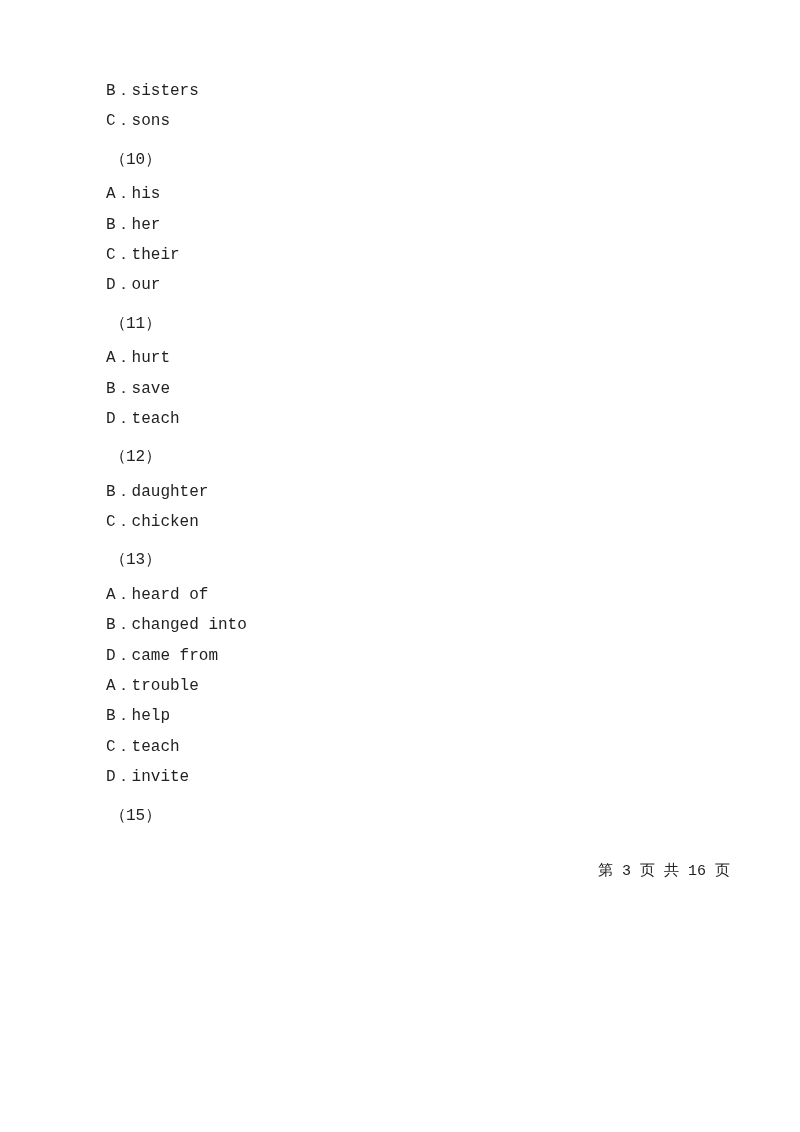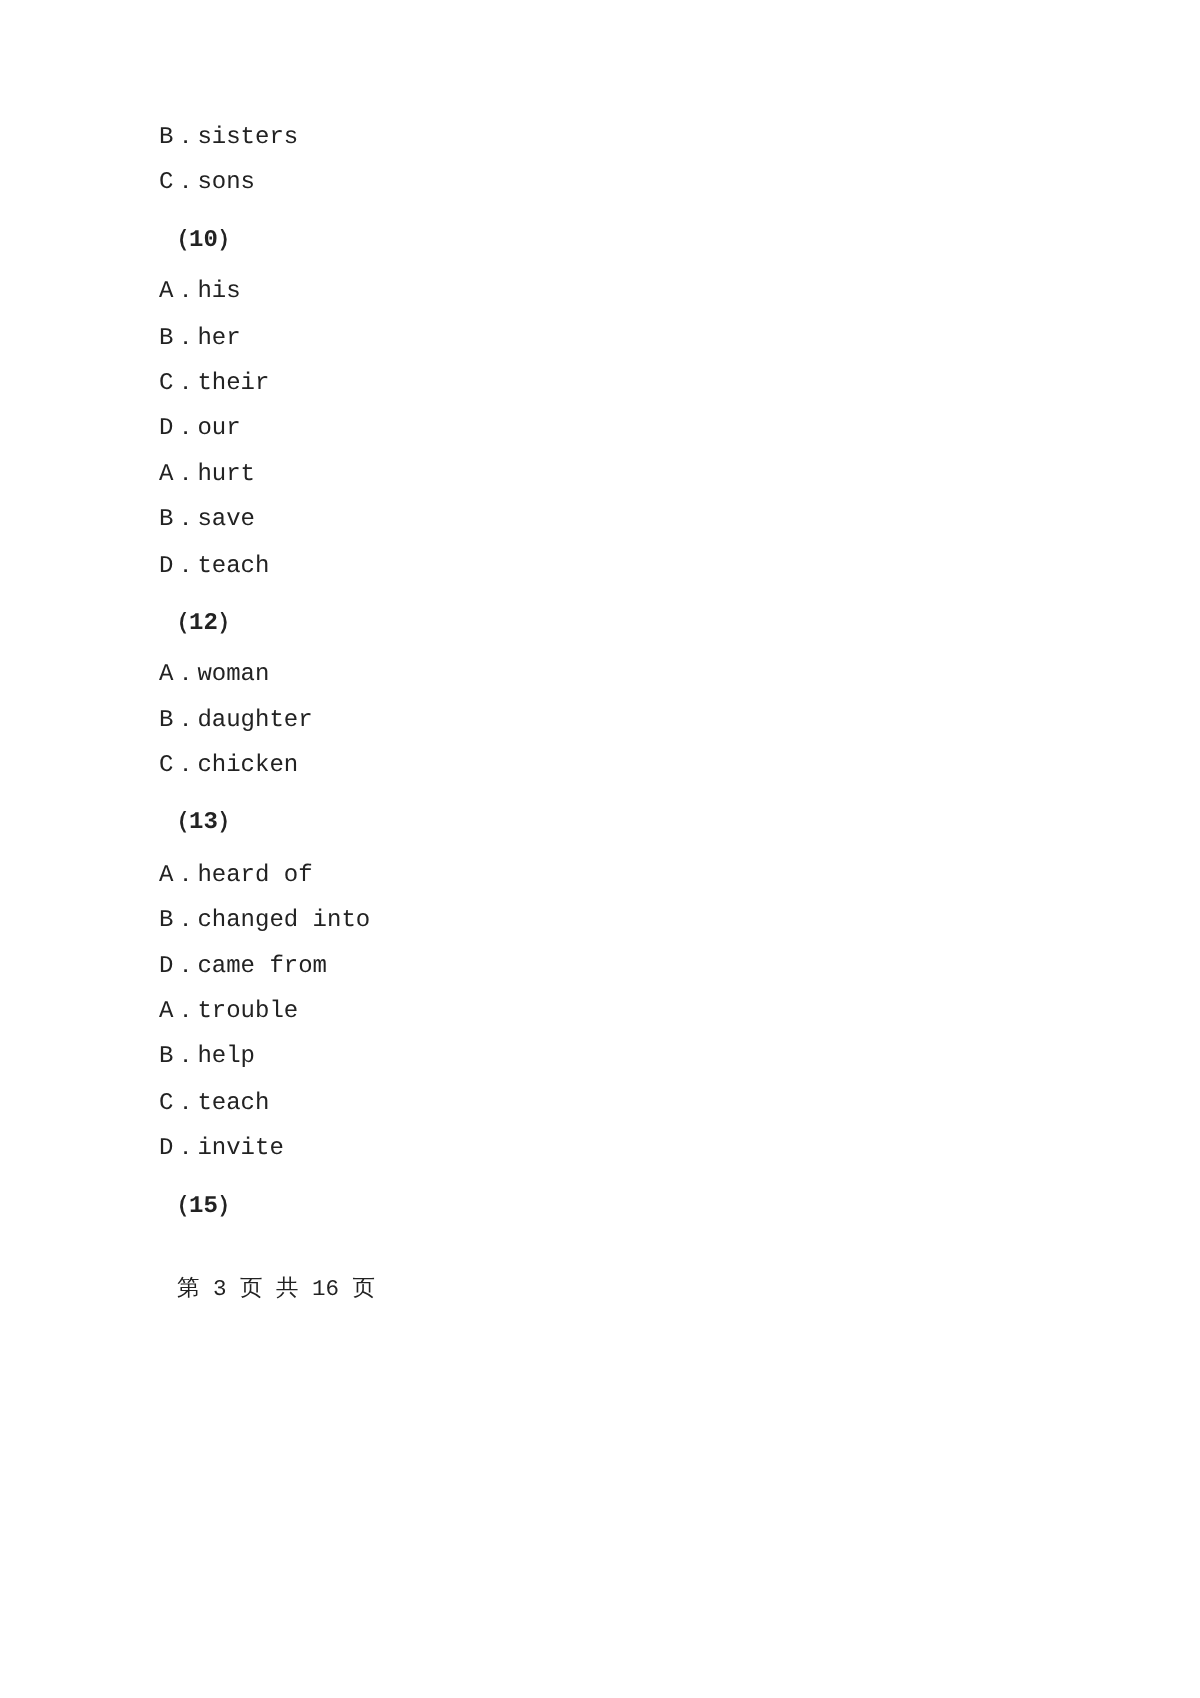--- a/index.html
+++ b/index.html
@@ -17,47 +17,46 @@
       padding: 40px 70px 40px 70px;
     }
     .line {
       line-height: 1.9;
       margin: 0;
     }
     .section-number {
       margin-top: 8px;
       margin-bottom: 4px;
       padding-left: 4px;
-      font-weight: bold;
     }
     .option {
       padding-left: 0px;
     }
     .footer {
-      text-align: left;
+      text-align: right;
       margin-top: 30px;
       font-size: 15px;
     }
   </style>
 </head>
 <body>
 
 <div id="content-area">
     <div class="line option">B．sisters</div>
     <div class="line option">C．sons</div>
     <div class="line section-number">（10）</div>
     <div class="line option">A．his</div>
     <div class="line option">B．her</div>
     <div class="line option">C．their</div>
     <div class="line option">D．our</div>
+    <div class="line section-number">（11）</div>
     <div class="line option">A．hurt</div>
     <div class="line option">B．save</div>
     <div class="line option">D．teach</div>
     <div class="line section-number">（12）</div>
-    <div class="line option">A．woman</div>
     <div class="line option">B．daughter</div>
     <div class="line option">C．chicken</div>
     <div class="line section-number">（13）</div>
     <div class="line option">A．heard of</div>
     <div class="line option">B．changed into</div>
     <div class="line option">D．came from</div>
     <div class="line option">A．trouble</div>
     <div class="line option">B．help</div>
     <div class="line option">C．teach</div>
     <div class="line option">D．invite</div>

